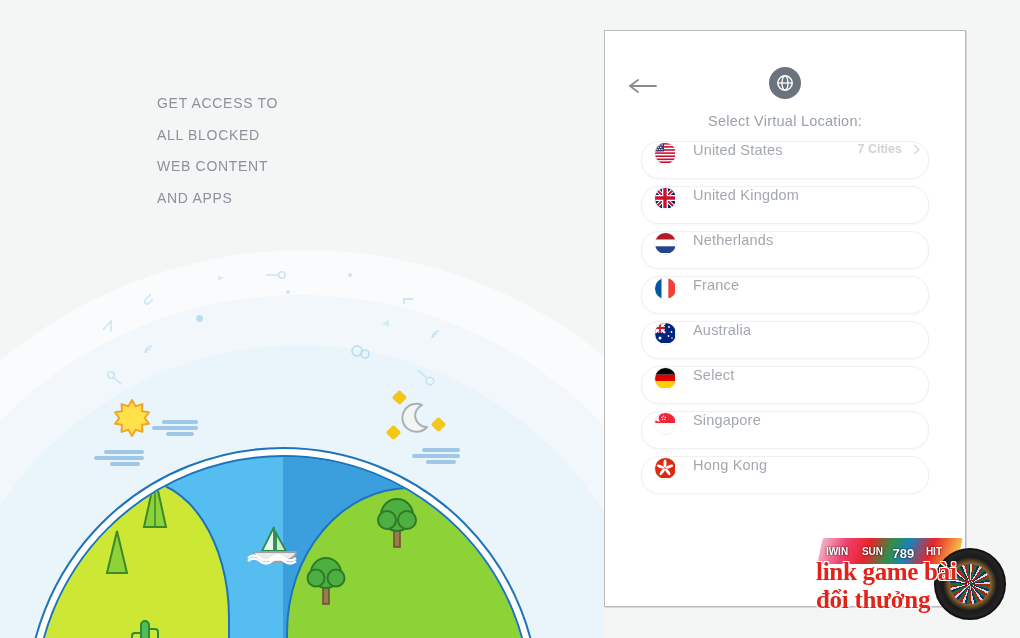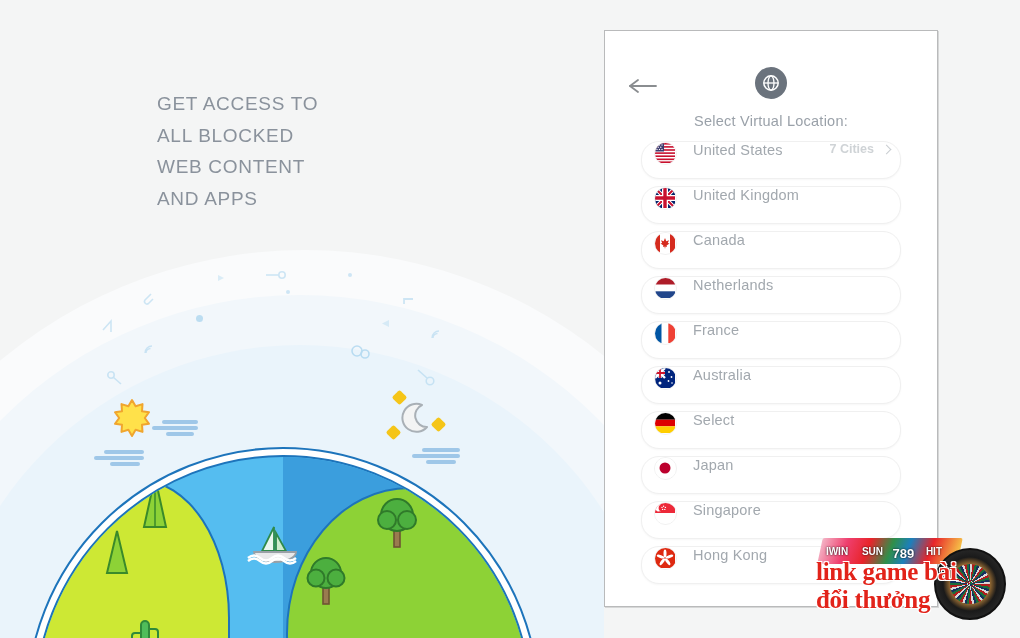--- a/index.html
+++ b/index.html
@@ -54,31 +54,32 @@
   .cloud span{ display:block; background:#9fc7e8; border-radius:3px; height:4px; margin:2px 0;}
 
   .boat{ position:absolute; left:246px; top:525px; width:58px;height:46px;}
 
   .fnt-icon{ position:absolute; opacity:.55; }
 
   
   #headline{
     position:absolute; left:157px; top:88px; width:330px;
     color:#8a929c;
-    font-size:19px; line-height:31.5px; letter-spacing:.7px;
+    font-size:14px; line-height:31.5px; letter-spacing:.7px;
     font-weight:400;
   }
   #headline div{ white-space:nowrap; }
 
   
   #panel{
     position:absolute; left:604px; top:30px; width:332px; height:575px;
     background:#ffffff; border:1px solid #b9babb;
     box-shadow:1px 1px 0 rgba(0,0,0,.12);
     overflow:hidden;
+    padding-left:28px;
   }
   #back-arrow{
     position:absolute; left:22px; top:45px; width:32px;height:20px;
     cursor:pointer;
   }
   #globe-badge{
     position:absolute; left:50%; top:36px; transform:translateX(-50%);
     width:32px;height:32px;border-radius:50%;
     background:#6b737d; display:flex;align-items:center;justify-content:center;
   }
@@ -334,30 +335,20 @@
       <rect width="20" height="20" fill="#012169"></rect>
       <path d="M0 0 L20 20 M20 0 L0 20" stroke="#fff" stroke-width="4"></path>
       <path d="M0 0 L20 20 M20 0 L0 20" stroke="#c8102e" stroke-width="2"></path>
       <path d="M10 0 V20 M0 10 H20" stroke="#fff" stroke-width="6"></path>
       <path d="M10 0 V20 M0 10 H20" stroke="#c8102e" stroke-width="3.4"></path>
           </svg></div>
         <div class="c-name">United Kingdom</div>
       </div>
       <div class="country-row">
         <div class="flag"><svg viewBox="0 0 20 20" width="20" height="20">
-      <rect width="20" height="20" fill="#fff"></rect>
-      <rect width="5" height="20" fill="#d52b1e"></rect>
-            <rect x="15" width="5" height="20" fill="#d52b1e"></rect>
-      <path d="M10 5 L11.3 8.3 L14 7.2 L12.8 10 L14.5 10.6 L11.6 12.6 L12 14 L10.5 13.6
-               L10 16 L9.5 13.6 L8 14 L8.4 12.6 L5.5 10.6 L7.2 10 L6 7.2 L8.7 8.3 Z" fill="#d52b1e"></path>
-          </svg></div>
-        <div class="c-name">Canada</div>
-      </div>
-      <div class="country-row">
-        <div class="flag"><svg viewBox="0 0 20 20" width="20" height="20">
       <rect width="20" height="6.7" fill="#ae1c28"></rect>
       <rect y="6.7" width="20" height="6.6" fill="#fff"></rect>
       <rect y="13.3" width="20" height="6.7" fill="#21468b"></rect>
           </svg></div>
         <div class="c-name">Netherlands</div>
       </div>
       <div class="country-row">
         <div class="flag"><svg viewBox="0 0 20 20" width="20" height="20">
       <rect width="6.7" height="20" fill="#0055a4"></rect>
       <rect x="6.7" width="6.6" height="20" fill="#fff"></rect>
@@ -383,27 +374,20 @@
           </svg></div>
         <div class="c-name">Australia</div>
       </div>
       <div class="country-row">
         <div class="flag"><svg viewBox="0 0 20 20" width="20" height="20">
       <rect width="20" height="6.7" fill="#000"></rect>
       <rect y="6.7" width="20" height="6.6" fill="#dd0000"></rect>
       <rect y="13.3" width="20" height="6.7" fill="#ffce00"></rect>
           </svg></div>
         <div class="c-name">Select</div>
-      </div>
-      <div class="country-row">
-        <div class="flag"><svg viewBox="0 0 20 20" width="20" height="20">
-      <rect width="20" height="20" fill="#fff"></rect>
-      <circle cx="10" cy="10" r="5.5" fill="#bc002d"></circle>
-          </svg></div>
-        <div class="c-name">Japan</div>
       </div>
       <div class="country-row">
         <div class="flag"><svg viewBox="0 0 20 20" width="20" height="20">
       <rect width="20" height="10" fill="#ed2939"></rect>
       <rect y="10" width="20" height="10" fill="#fff"></rect>
       <path d="M7 5 a3.4 3.4 0 1 0 0 .1" fill="#fff"></path>
       <circle cx="5.2" cy="5" r="3.2" fill="#fff"></circle>
             <circle cx="6.8" cy="5" r="3.2" fill="#ed2939"></circle>
       <g fill="#fff">
               <circle cx="8.6" cy="3.2" r=".7"></circle>

